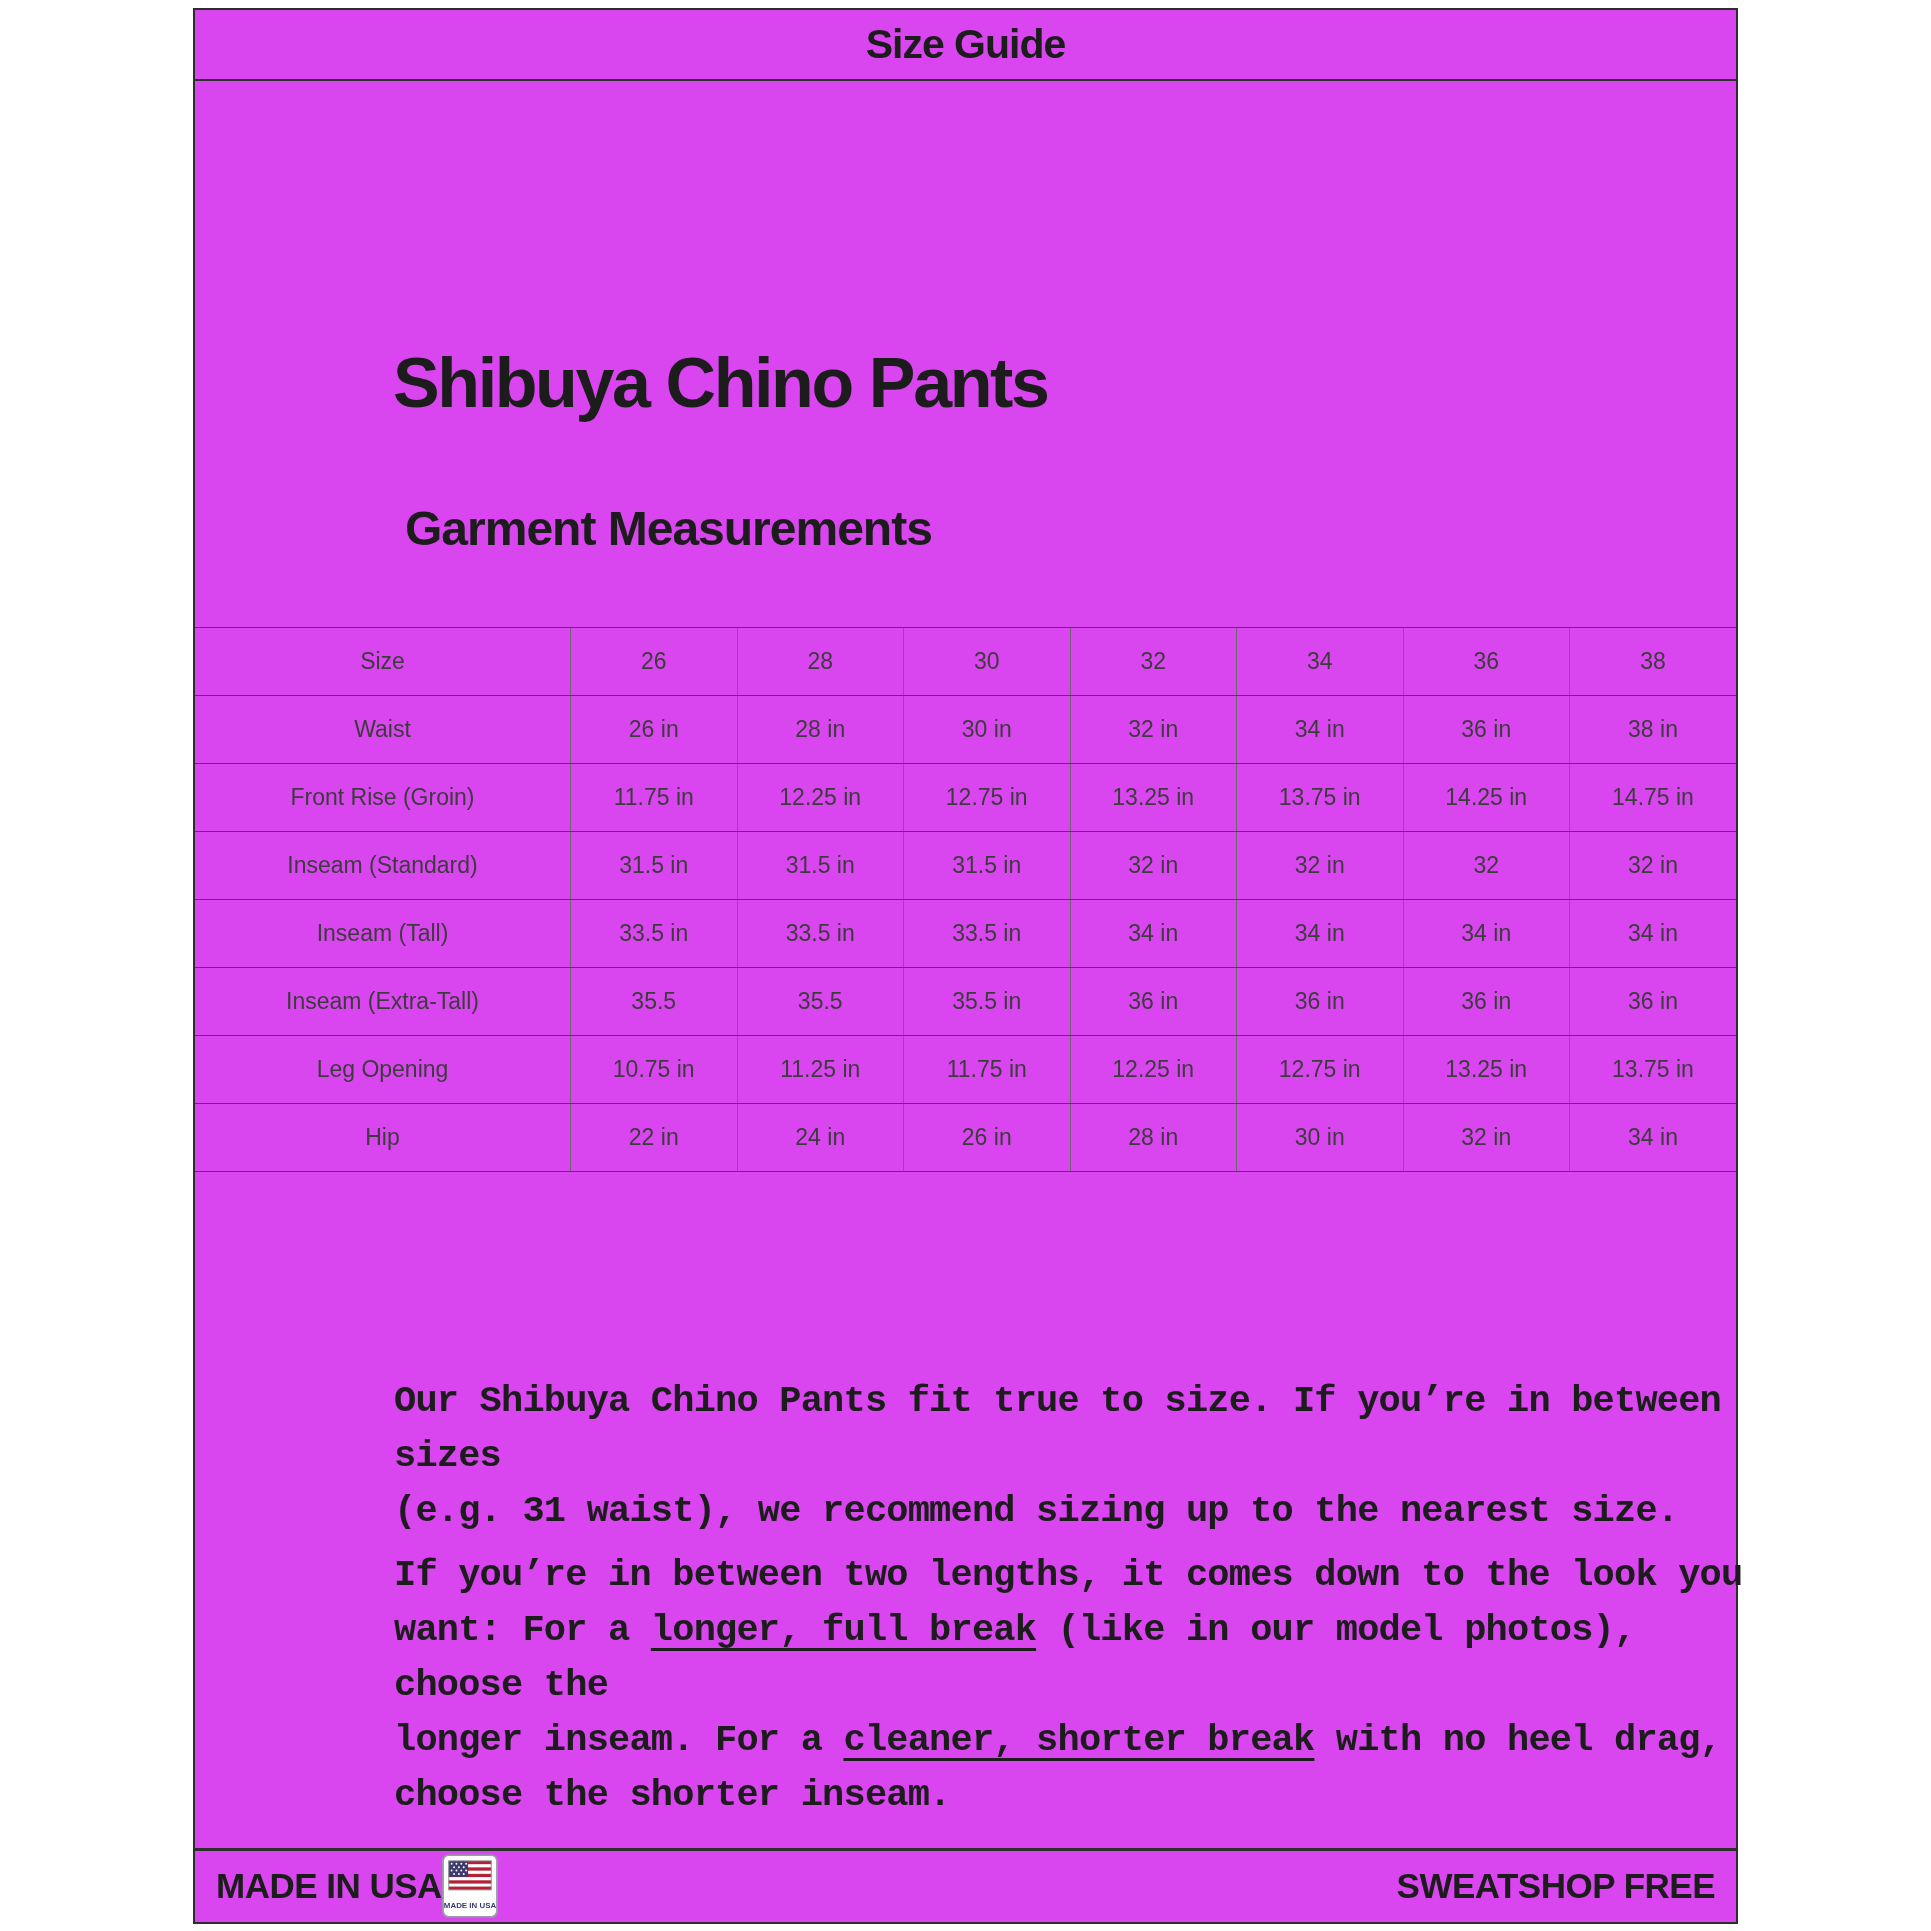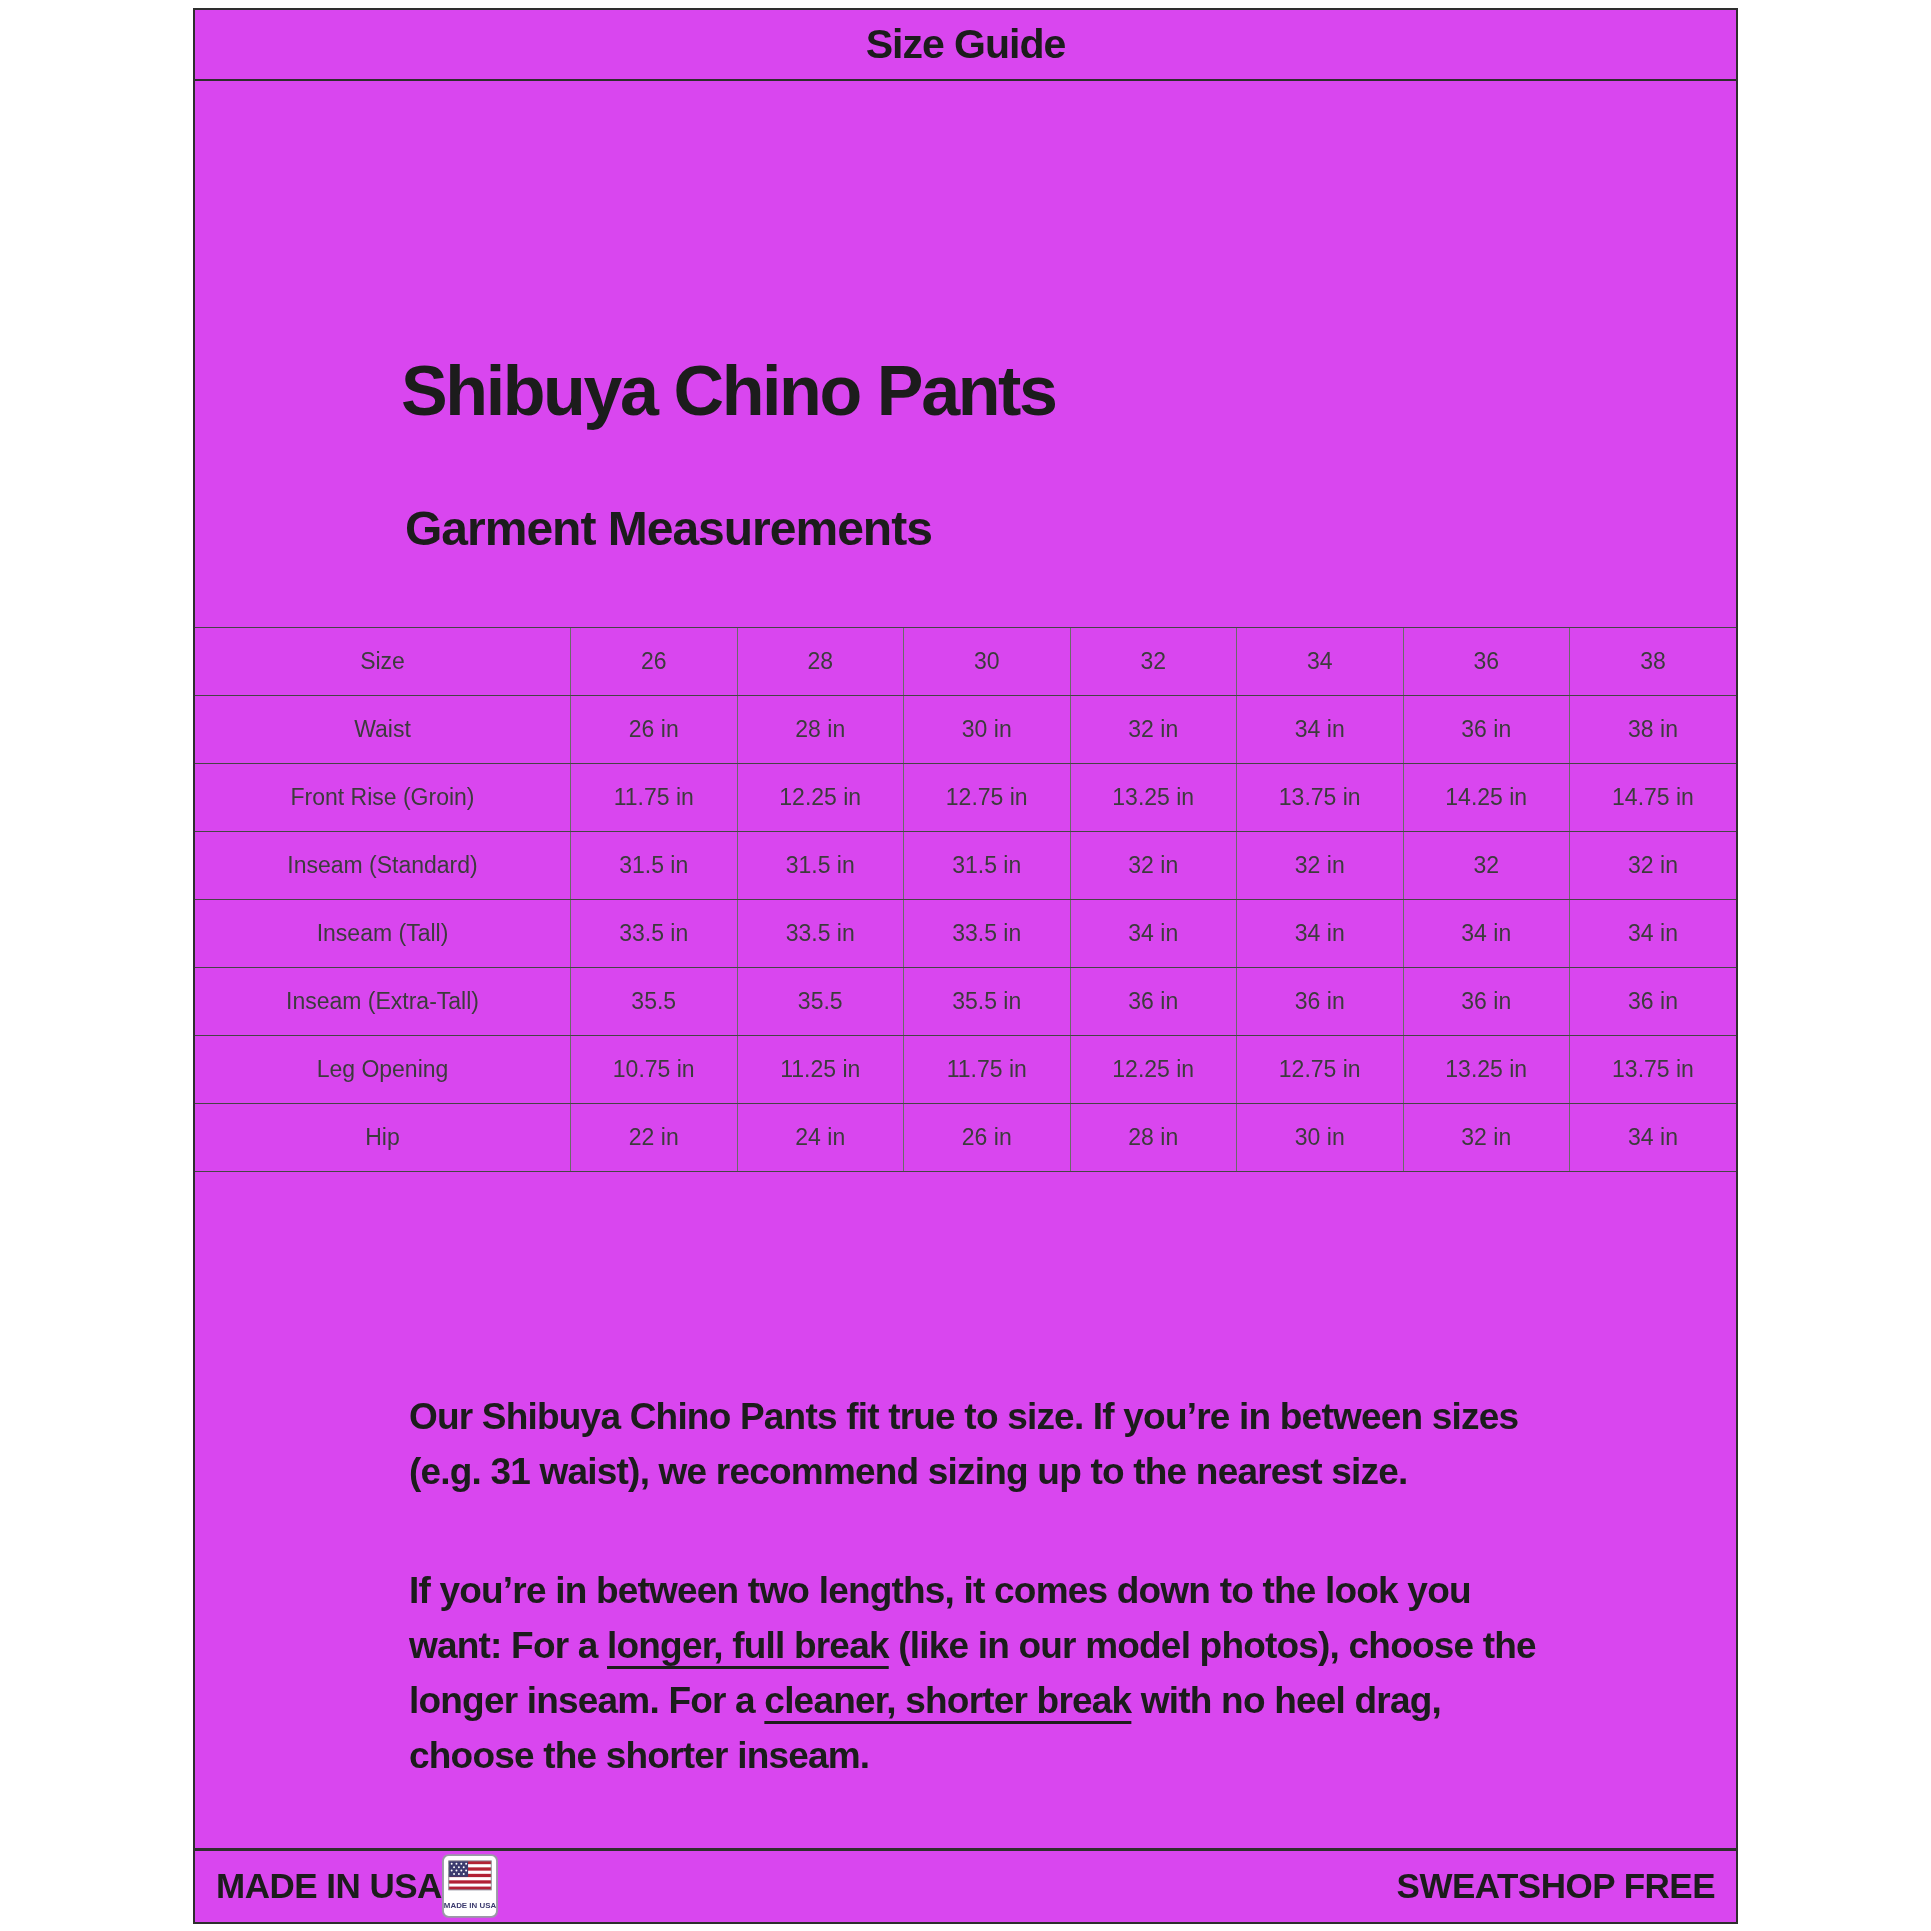--- a/index.html
+++ b/index.html
@@ -33,21 +33,21 @@
     letter-spacing: -1px;
   }
   .product-title {
     position: absolute;
     left: 198px;
     top: 338px;
     font-size: 70px;
     font-weight: 800;
     letter-spacing: -2.4px;
     line-height: 1;
-    margin: 8px;
+    margin: 0;
   }
   .product-subtitle {
     position: absolute;
     left: 198px;
     top: 483px;
     font-size: 48px;
     font-weight: 600;
     letter-spacing: -1px;
     line-height: 1;
     margin: 12px;
@@ -69,25 +69,26 @@
     font-size: 23px;
     color: var(--table-text, #3c3c3c);
     padding: 0;
   }
   .size-table td:first-child { border-left: none; width: 375px; }
   .size-table tr:first-child td { border-top: 1.9px solid #454545; }
   .note {
     position: absolute;
     left: 198px;
     width: 1352px;
-    margin: 16px;
+    margin: 1px;
     font-size: 37px;
     font-weight: 600;
     letter-spacing: -0.8px;
     line-height: 55px;
+    font-family: Liberation Mono, monospace;
   }
   .note-1 { top: 1363px; }
   .note-2 { top: 1537px; }
   .underlined {
     text-decoration: underline;
     text-decoration-thickness: 2.9px;
     text-underline-offset: 7.7px;
   }
   .footerbar {
     position: absolute;

